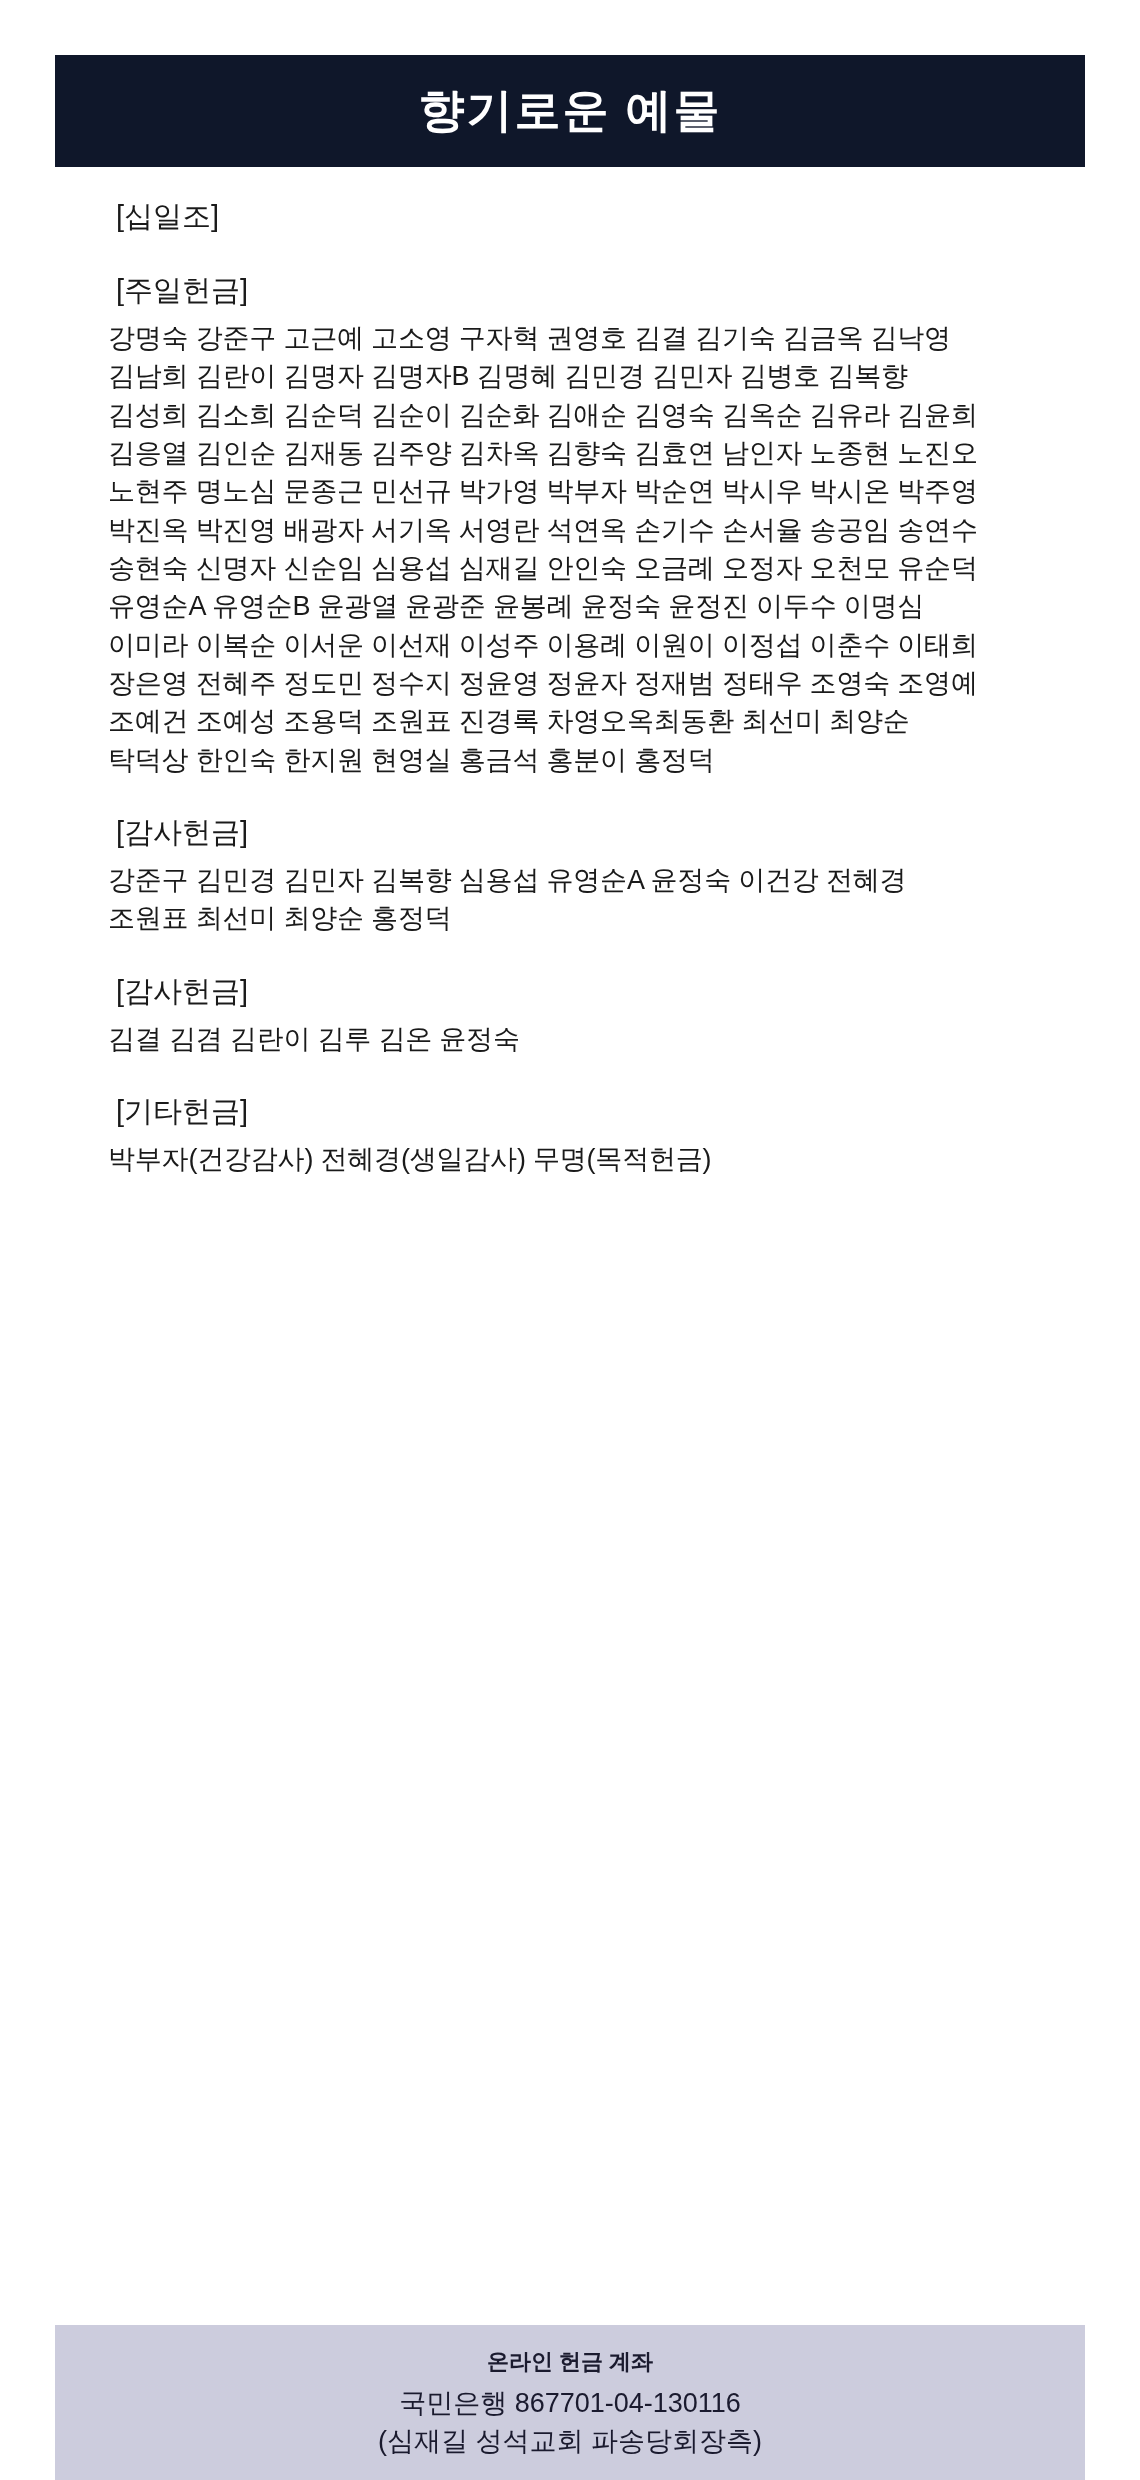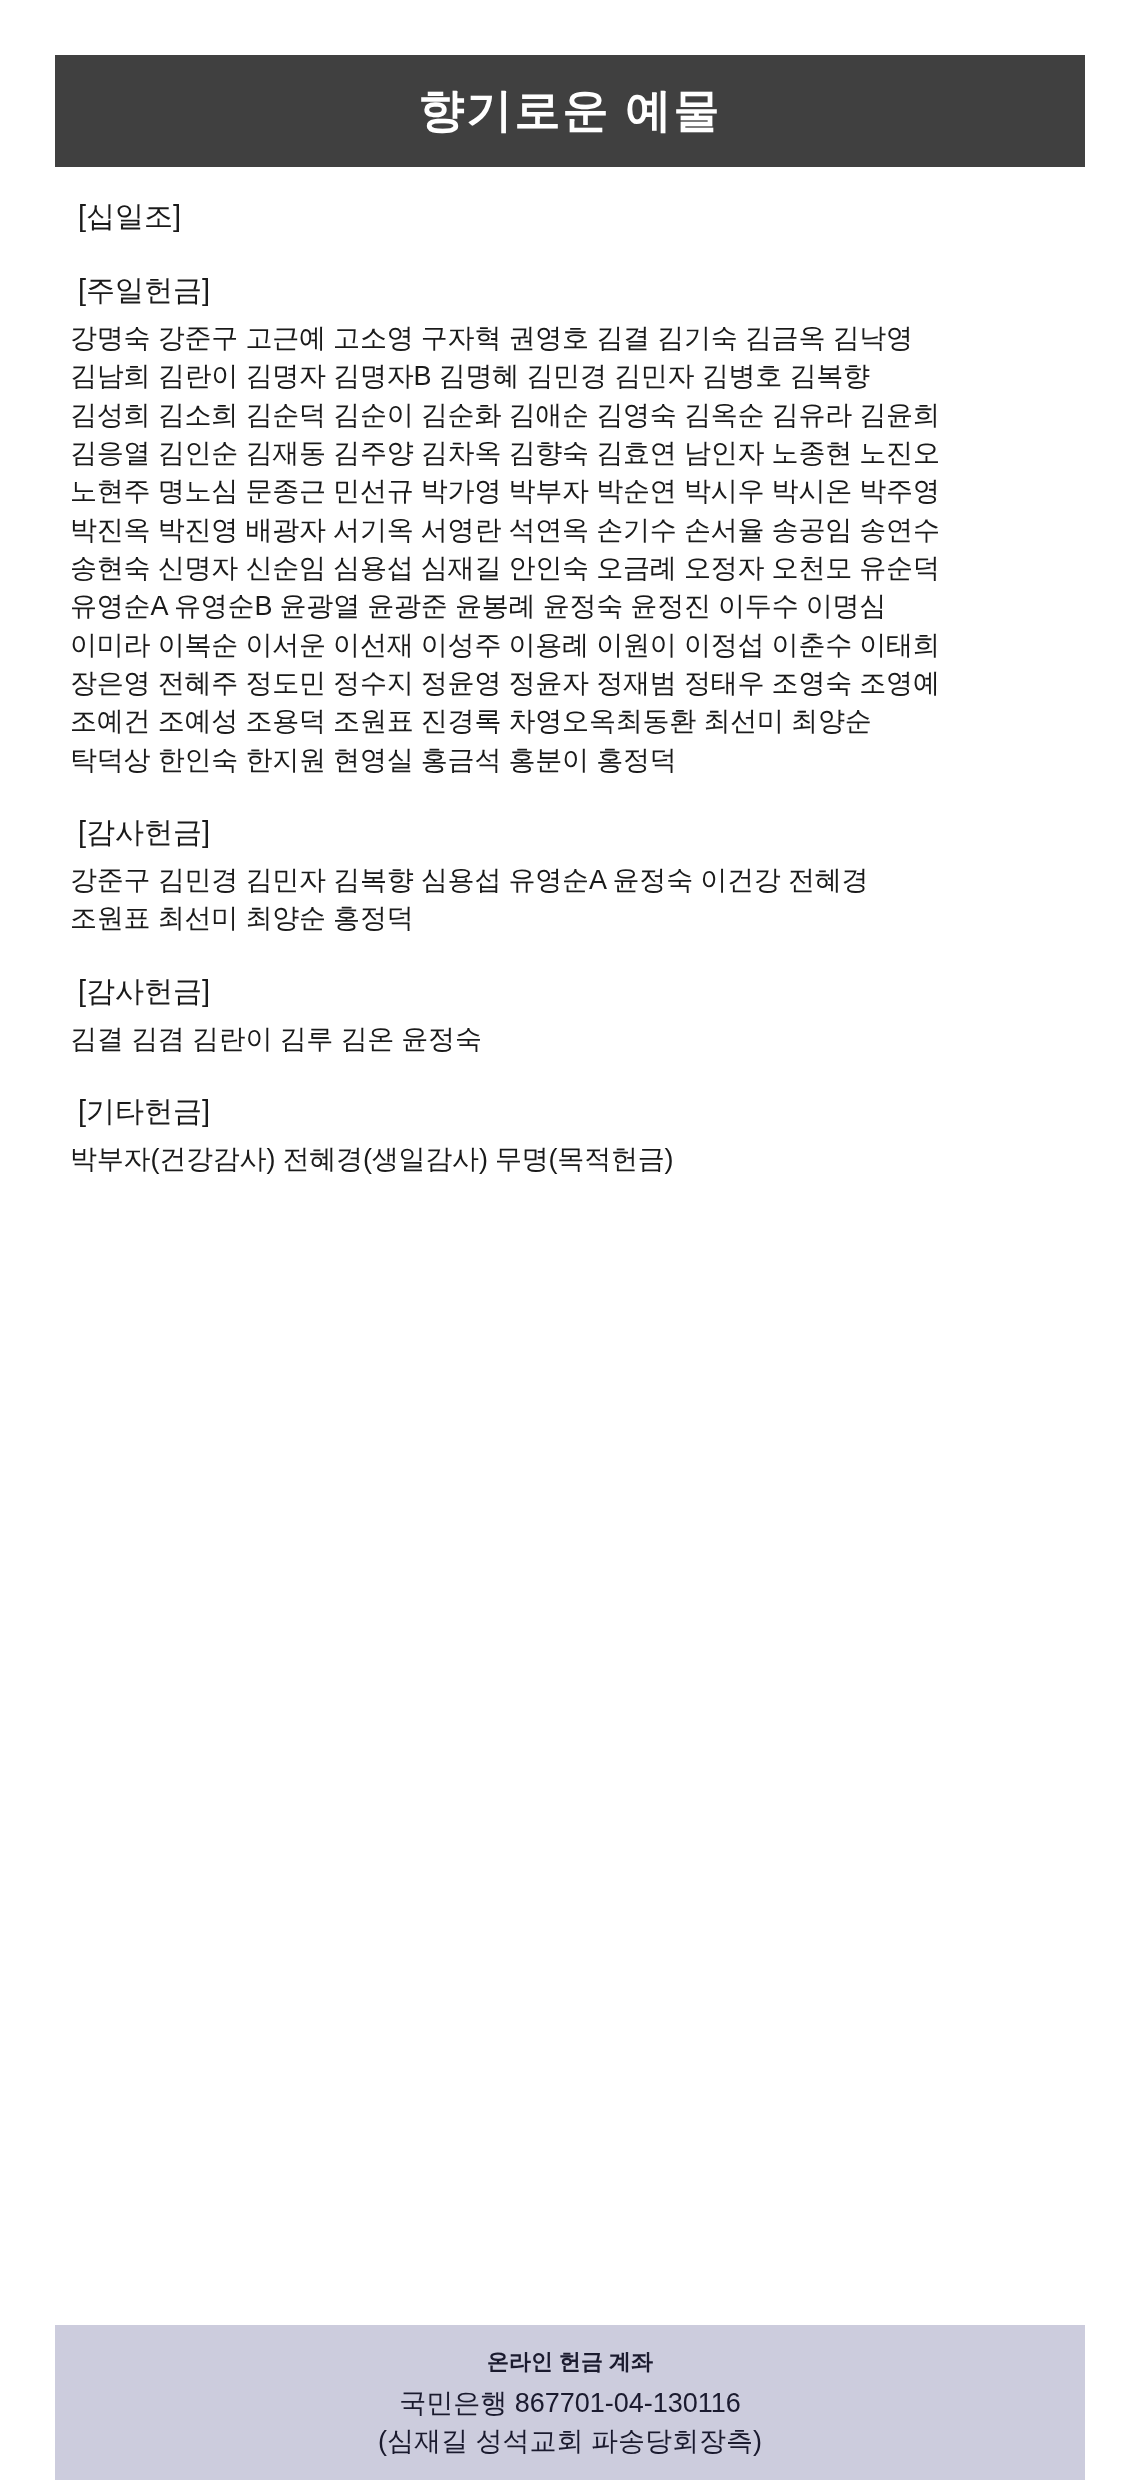--- a/index.html
+++ b/index.html
@@ -17,34 +17,34 @@
   }
   .page {
     width: 1140px;
     height: 2480px;
     background: #ffffff;
     padding: 0;
     position: relative;
   }
   .header-bar {
     margin: 55px 55px 0 55px;
-    background: #404040;
+    background: #0f172a;
     height: 112px;
     display: flex;
     align-items: center;
     justify-content: center;
   }
   .header-title {
     color: #ffffff;
     font-size: 46px;
     font-weight: bold;
     letter-spacing: 2px;
   }
   .content {
-    padding: 30px 70px 0 70px;
+    padding: 30px 70px 0 108px;
   }
   .section {
     margin-bottom: 34px;
   }
   .section-title {
     font-size: 29px;
     font-weight: 500;
     color: #1a1a1a;
     margin: 0 0 8px 8px;
     letter-spacing: 0px;

